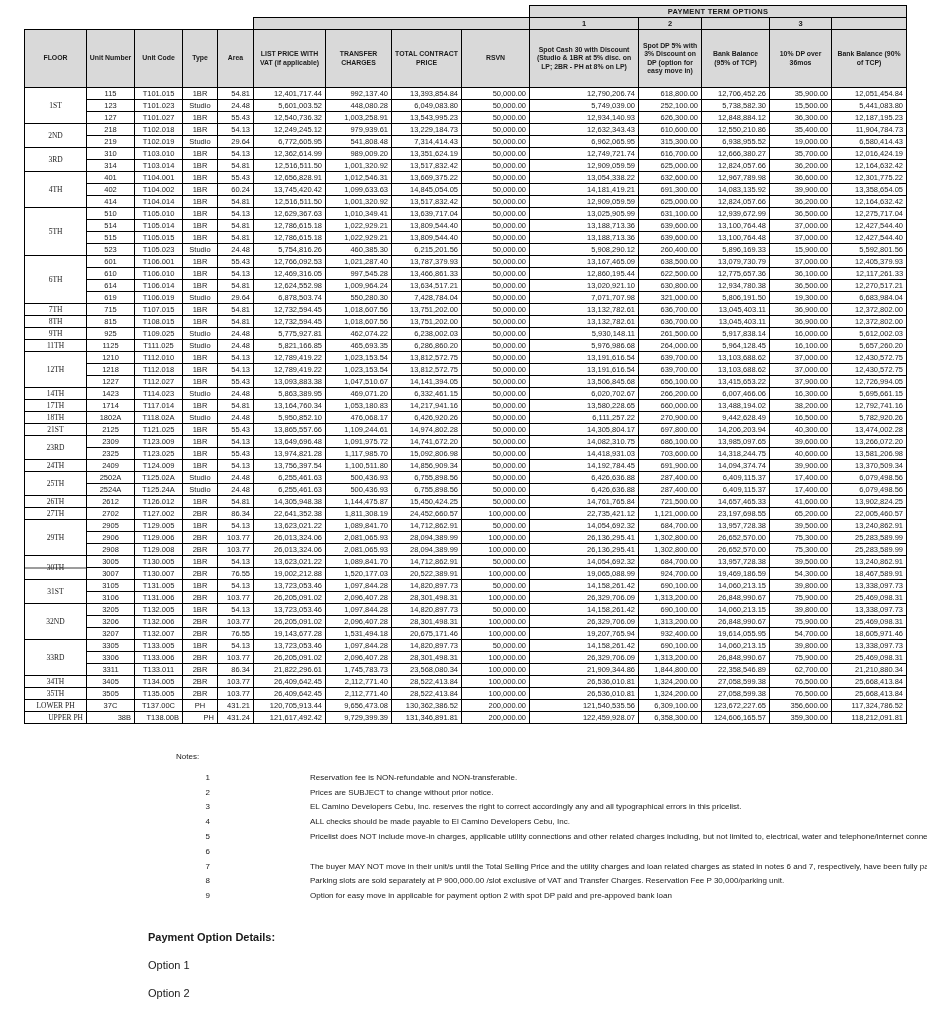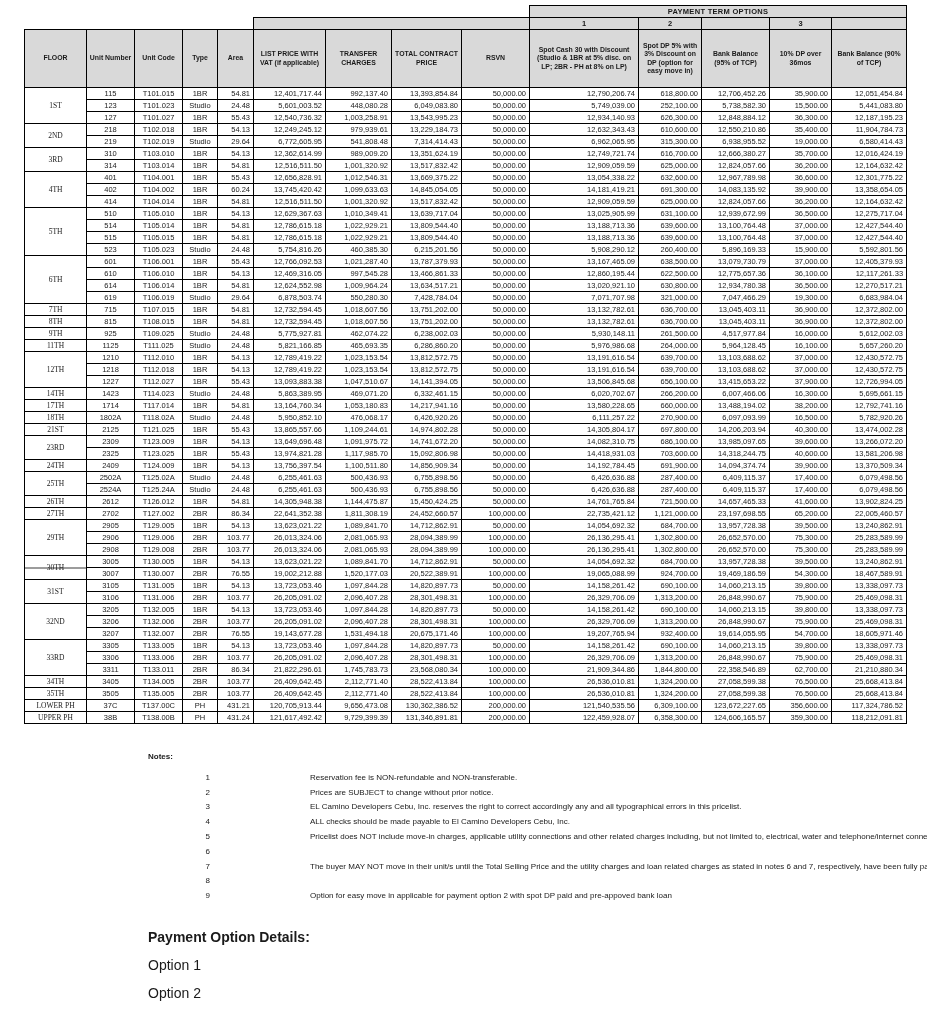--- a/index.html
+++ b/index.html
@@ -20,31 +20,31 @@
   
   tr.mainhead th {
     background:#d9d9d9; font-weight:bold; font-size:6.9px; line-height:8.2px;
     text-align:center; vertical-align:middle; white-space:normal; height:58px; padding:1px 2px;
   }
   
   td.c  { text-align:center; }
   td.num{ text-align:right; }
   td.floor-cell { text-align:center; vertical-align:middle; font-size:7.5px;font-family:Liberation Serif, serif; }
   tr.group-start td { border-top-width:1.5px; }
-  tbody tr:last-child td { border-bottom-width:1.5px; }
+  tbody tr:last-child td { border-bottom-width:1.5px;text-align:right; }
   td.floor-cell.struck {
     background-image:linear-gradient(to bottom, transparent calc(50% - .5px), #3a3a3a calc(50% - .5px), #3a3a3a calc(50% + .5px), transparent calc(50% + .5px));
   }
   
   .notes-wrap { margin-top:26px; padding-left:124px; font-size:8px; line-height:14.8px; }
-  .notes-title { font-weight:bold; margin-bottom:6px; }
+  .notes-title { font-weight:normal; margin-bottom:6px;margin-left:28px; }
   .note-row { display:flex; white-space:nowrap; }
   .note-num { width:62px; text-align:right; flex:0 0 auto; }
   .note-text { margin-left:100px;text-align:right; }
-  .pod-wrap { margin-top:26px; padding-left:124px; font-size:14px; line-height:14px; }
+  .pod-wrap { margin-top:26px; padding-left:124px; font-size:11px; line-height:14px; }
   .pod-title { font-weight:bold; margin-bottom:8px; }
   .pod-row { display:flex; white-space:nowrap; margin-top:14px; }
   .pod-label { width:155px; flex:0 0 auto; }
   .pod-text { }
 </style>
 </head>
 <body>
 
 <div class="page">
 
@@ -362,21 +362,21 @@
           <td class="c">619</td>
           <td class="c">T106.019</td>
           <td class="c">Studio</td>
           <td class="num">29.64</td>
           <td class="num">6,878,503.74</td>
           <td class="num">550,280.30</td>
           <td class="num">7,428,784.04</td>
           <td class="num">50,000.00</td>
           <td class="num">7,071,707.98</td>
           <td class="num">321,000.00</td>
-          <td class="num">7,047,466.29</td>
+          <td class="num">5,806,191.50</td>
           <td class="num">19,300.00</td>
           <td class="num">6,683,984.04</td>
         </tr>
         <tr class="group-start">
           <td class="floor-cell" rowspan="1">7TH</td>
           <td class="c">715</td>
           <td class="c">T107.015</td>
           <td class="c">1BR</td>
           <td class="num">54.81</td>
           <td class="num">12,732,594.45</td>
@@ -410,21 +410,21 @@
           <td class="c">925</td>
           <td class="c">T109.025</td>
           <td class="c">Studio</td>
           <td class="num">24.48</td>
           <td class="num">5,775,927.81</td>
           <td class="num">462,074.22</td>
           <td class="num">6,238,002.03</td>
           <td class="num">50,000.00</td>
           <td class="num">5,930,148.11</td>
           <td class="num">261,500.00</td>
-          <td class="num">4,517,977.84</td>
+          <td class="num">5,917,838.14</td>
           <td class="num">16,000.00</td>
           <td class="num">5,612,002.03</td>
         </tr>
         <tr class="group-start">
           <td class="floor-cell" rowspan="1">11TH</td>
           <td class="c">1125</td>
           <td class="c">T111.025</td>
           <td class="c">Studio</td>
           <td class="num">24.48</td>
           <td class="num">5,821,166.85</td>
@@ -520,21 +520,21 @@
           <td class="c">1802A</td>
           <td class="c">T118.02A</td>
           <td class="c">Studio</td>
           <td class="num">24.48</td>
           <td class="num">5,950,852.10</td>
           <td class="num">476,068.17</td>
           <td class="num">6,426,920.26</td>
           <td class="num">50,000.00</td>
           <td class="num">6,111,257.22</td>
           <td class="num">270,900.00</td>
-          <td class="num">6,097,093.99</td>
+          <td class="num">9,442,628.49</td>
           <td class="num">16,500.00</td>
           <td class="num">5,782,920.26</td>
         </tr>
         <tr class="group-start">
           <td class="floor-cell" rowspan="1">21ST</td>
           <td class="c">2125</td>
           <td class="c">T121.025</td>
           <td class="c">1BR</td>
           <td class="num">55.43</td>
           <td class="num">13,865,557.66</td>
@@ -949,20 +949,21 @@
         </div>
         <div class="note-row">
           <div class="note-num">6</div>
         </div>
         <div class="note-row">
           <div class="note-num">7</div>
           <div class="note-text">The buyer MAY NOT move in their unit/s until the Total Selling  Price and the utility charges and loan related charges as stated in notes 6 and 7, respectively, have been fully paid.</div>
         </div>
         <div class="note-row">
           <div class="note-num">8</div>
+          <div class="note-text">Parking slots are sold separately at P 900,000.00 /slot exclusive of VAT and Transfer Charges. Reservation Fee P 30,000/parking unit.</div>
         </div>
         <div class="note-row">
           <div class="note-num">9</div>
           <div class="note-text">Option for easy move in applicable for payment option 2 with spot DP paid and pre-appoved bank loan</div>
         </div>
       </div>
   </div>
 
   <div class="pod-wrap">
     <div class="pod-title">Payment Option Details:</div>

